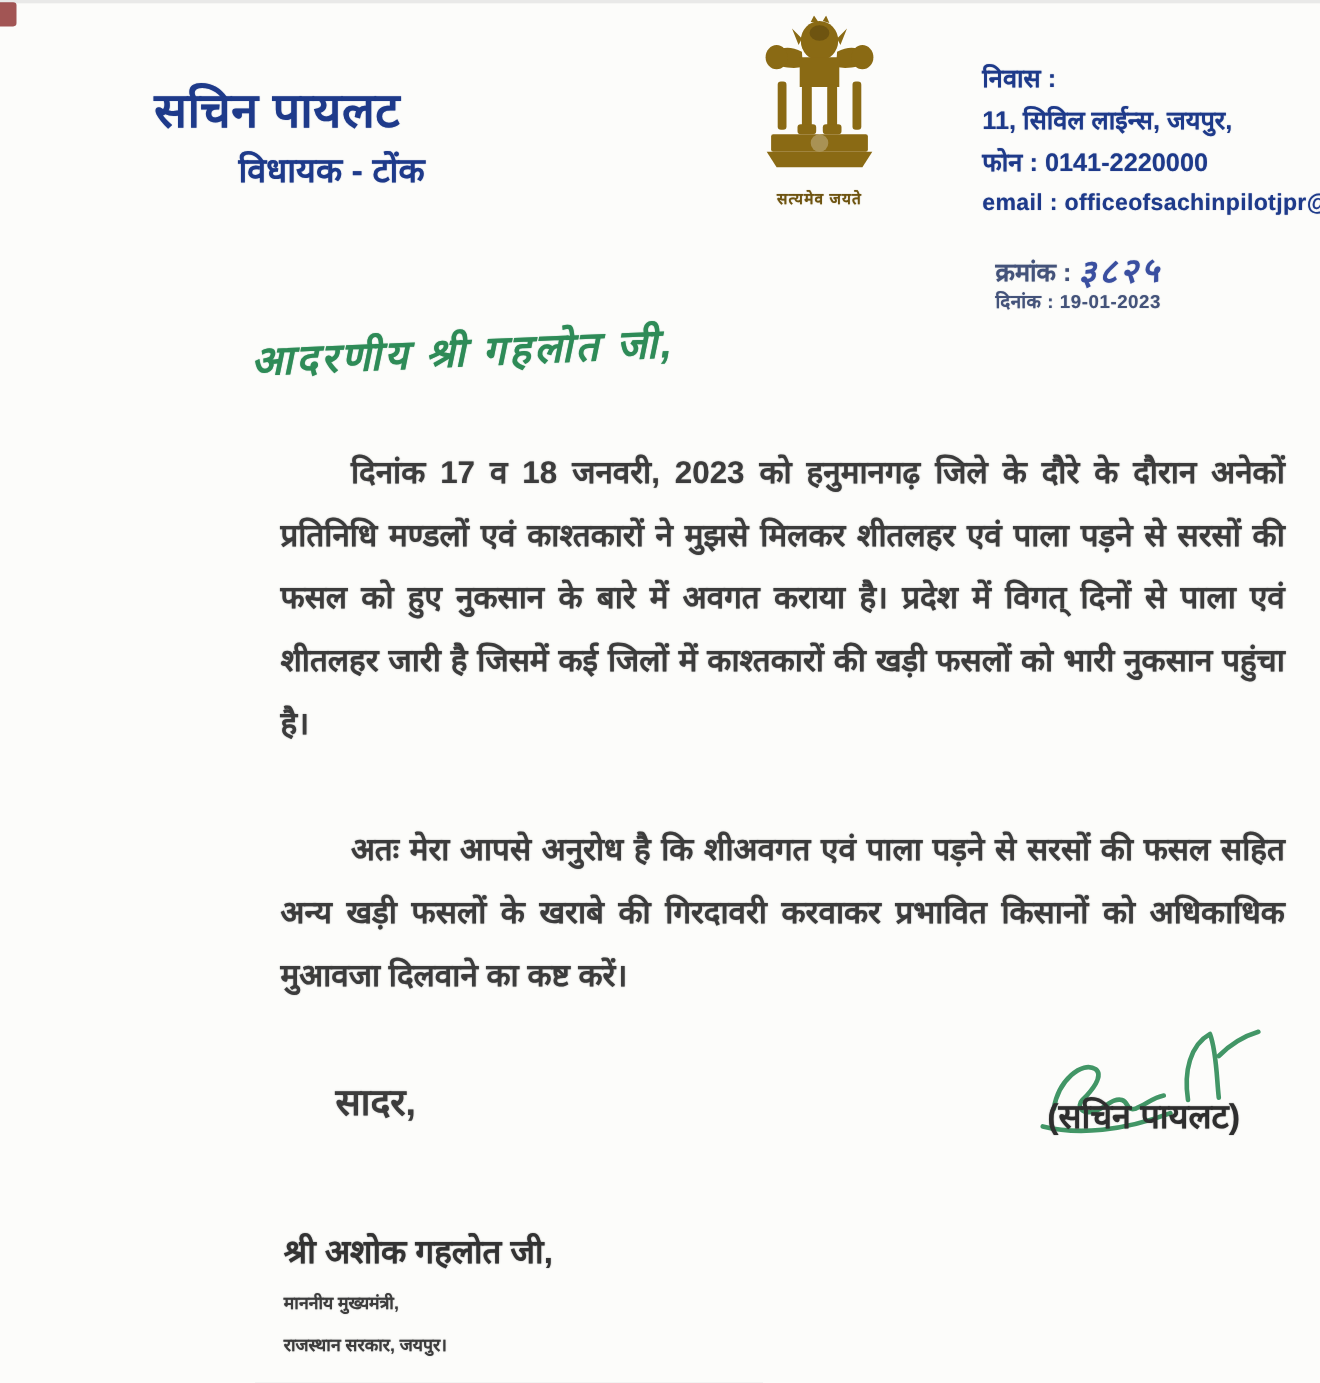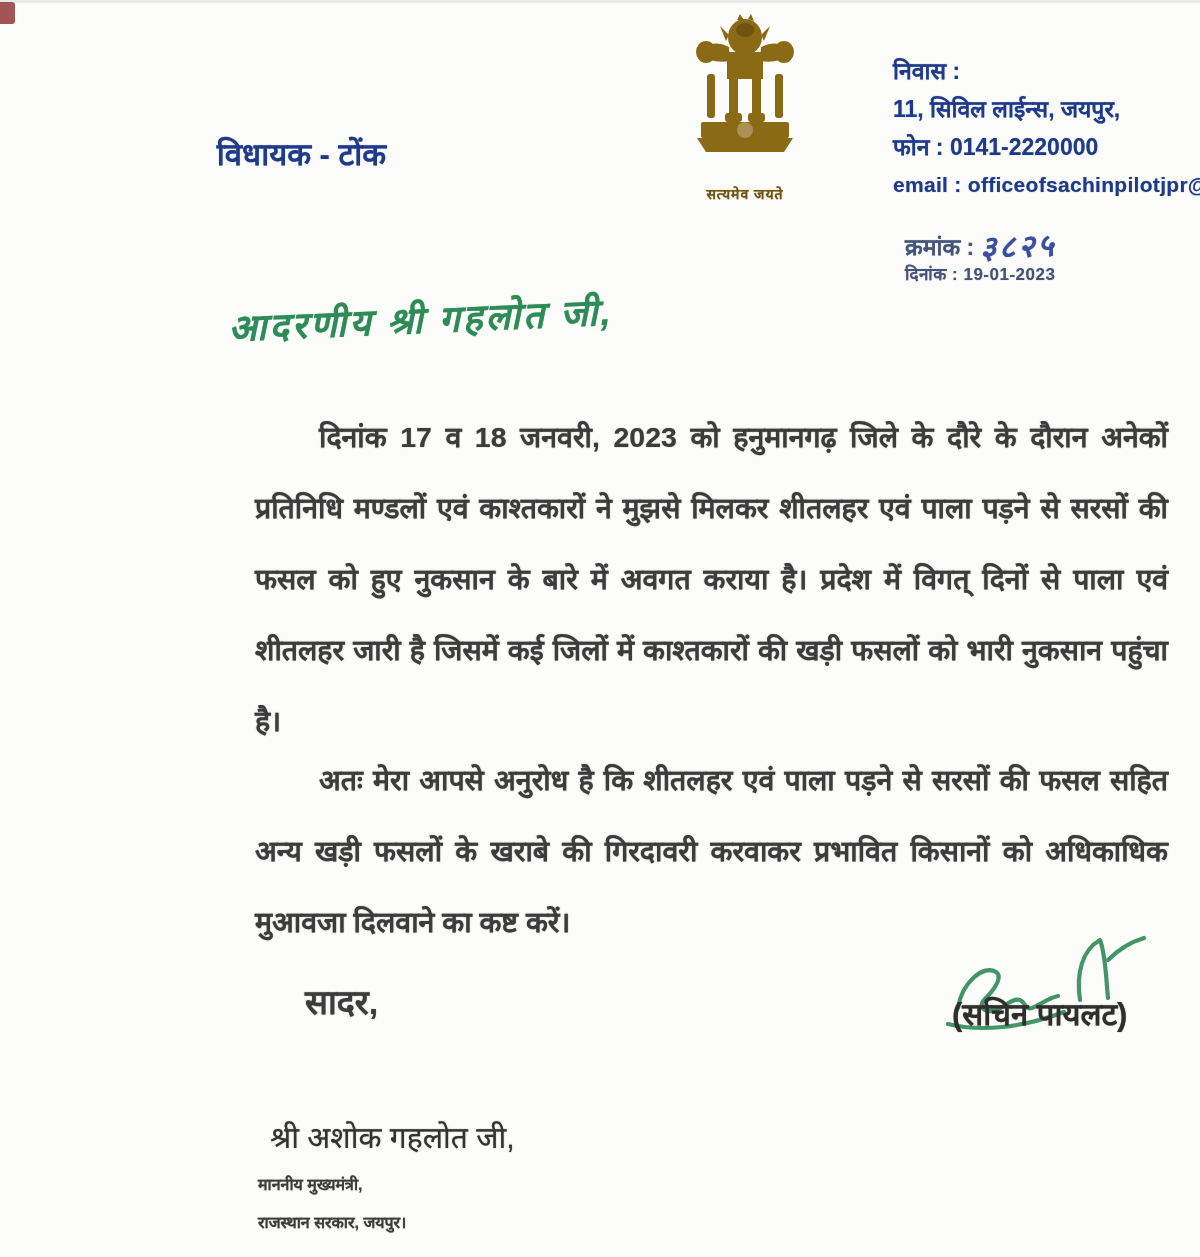--- a/index.html
+++ b/index.html
@@ -23,21 +23,21 @@
   }
   .lh-title{
     position:absolute;left:118px;top:132px;width:268px;
     text-align:right;font-size:31px;font-weight:bold;color:#1e3a8a;
     text-shadow:0 0 1px rgba(30,58,138,.5);white-space:nowrap;
   }
 
   
   .emblem-wrap{position:absolute;left:660px;top:14px;width:170px;text-align:center;}
   .emblem-caption{
-    margin-top:16px;font-size:14px;font-weight:bold;color:#6e5410;
+    margin-top:1px;font-size:14px;font-weight:bold;color:#6e5410;
     text-shadow:0 0 1px rgba(110,84,16,.6);letter-spacing:1px;
   }
 
   
   .info-block{
     position:absolute;left:893px;top:52px;width:400px;
     color:#1e3a8a;font-weight:bold;font-size:23px;line-height:38px;
     text-shadow:0 0 1px rgba(30,58,138,.55);white-space:nowrap;
   }
   .info-block .email-line{font-size:21px;letter-spacing:.3px;}
@@ -54,21 +54,21 @@
   .salutation{
     position:absolute;left:228px;top:290px;width:520px;
     font-size:37px;color:#2e8b57;font-style:italic;font-weight:600;
     transform:rotate(-2.5deg);letter-spacing:3px;
     text-shadow:0 0 1px rgba(46,139,87,.65);white-space:nowrap;
   }
 
   
   .body-para{
     position:absolute;left:255px;width:913px;
-    font-size:28.5px;line-height:71px;color:#3c3c3c;font-weight:600;
+    font-size:28.5px;line-height:57px;color:#3c3c3c;font-weight:600;
     text-align:justify;text-indent:64px;
     text-shadow:0 0 1.2px rgba(60,60,60,.65);
   }
   .para1{top:402px;}
   .para2{top:745px;}
 
   .regards{
     position:absolute;left:305px;top:978px;
     font-size:34px;color:#3c3c3c;font-weight:600;
     text-shadow:0 0 1.2px rgba(60,60,60,.6);
@@ -76,31 +76,32 @@
 
   .signature{position:absolute;left:938px;top:928px;width:210px;height:112px;}
   .signatory{
     position:absolute;left:952px;top:992px;width:200px;
     font-size:31px;font-weight:bold;color:#2e2e2e;white-space:nowrap;
     text-shadow:0 0 1.2px rgba(46,46,46,.6);
   }
 
   
   .recipient{position:absolute;left:258px;top:1116px;color:#333;}
-  .recipient .r-name{font-size:30px;font-weight:normal;margin:0 0 16px 12px;text-shadow:0 0 1.2px rgba(40,40,40,.65);}
+  .recipient .r-name{font-size:30px;font-weight:bold;margin:0 0 16px 0;text-shadow:0 0 1.2px rgba(40,40,40,.65);}
   .recipient .r-line{font-size:16px;font-weight:600;margin:16px 0 15px 0;color:#3c3c3c;text-shadow:0 0 1.1px rgba(60,60,60,.55);}
 </style>
 </head>
 <body>
 
 <div class="page">
 
   <div class="scan-top-edge"></div>
   <div class="scan-corner-mark"></div>
 
+  <div class="lh-name">सचिन पायलट</div>
   <div class="lh-title">विधायक - टोंक</div>
 
   <div class="emblem-wrap">
     <span>
       <svg width="136" height="150" viewBox="0 0 120 150" aria-hidden="true">
         <g fill="#8a6a14">
           <path d="M52,6 l3,-6 4,6 z M63,5 l3,-5 3,7 z"></path>
           <path d="M44,21 l-9,-9 6,15 z M76,21 l9,-9 -6,15 z"></path>
           <ellipse cx="60" cy="23" rx="17" ry="18"></ellipse>
           <ellipse cx="60" cy="16" rx="9" ry="7" fill="#6e5410"></ellipse>
@@ -136,21 +137,21 @@
     <span class="serial-hand">३८२५</span>
   </div>
   <div class="date-row">
     <span>दिनांक :</span>
     <span>19-01-2023</span>
   </div>
 
   <div class="salutation">आदरणीय श्री गहलोत जी,</div>
 
   <div class="body-para para1">दिनांक 17 व 18 जनवरी, 2023 को हनुमानगढ़ जिले के दौरे के दौरान अनेकों प्रतिनिधि मण्डलों एवं काश्तकारों ने मुझसे मिलकर शीतलहर एवं पाला पड़ने से सरसों की फसल को हुए नुकसान के बारे में अवगत कराया है। प्रदेश में विगत् दिनों से पाला एवं शीतलहर जारी है जिसमें कई जिलों में काश्तकारों की खड़ी फसलों को भारी नुकसान पहुंचा है।</div>
-  <div class="body-para para2">अतः मेरा आपसे अनुरोध है कि शीतलहर एवं पाला पड़ने से सरसों की फसल सहित अन्य खड़ी फसलों के खराबे की गिरदावरी करवाकर प्रभावित किसानों को अधिकाधिक मुआवजा दिलवाने का कष्ट करें।</div>
+  <div class="body-para para2">अतः मेरा आपसे अनुरोध है कि शीअवगत एवं पाला पड़ने से सरसों की फसल सहित अन्य खड़ी फसलों के खराबे की गिरदावरी करवाकर प्रभावित किसानों को अधिकाधिक मुआवजा दिलवाने का कष्ट करें।</div>
 
   <div class="regards">सादर,</div>
 
   <div class="signature">
     <svg width="210" height="112" viewBox="0 0 210 112" aria-hidden="true">
       <g stroke="#2e8b57" stroke-width="4.2" fill="none" stroke-linecap="round" stroke-linejoin="round" opacity="0.9">
         <path d="M20,80 C24,54 46,36 58,44 C66,50 54,64 46,72 C40,78 46,86 58,82 C68,78 74,70 82,72 C88,74 86,82 94,80 C104,76 110,70 120,68"></path>
         <path d="M10,96 C42,104 84,100 126,84"></path>
         <path d="M142,72 C138,46 144,22 162,12 C168,28 168,52 170,70"></path>
         <path d="M170,32 C182,20 196,13 206,10"></path>

